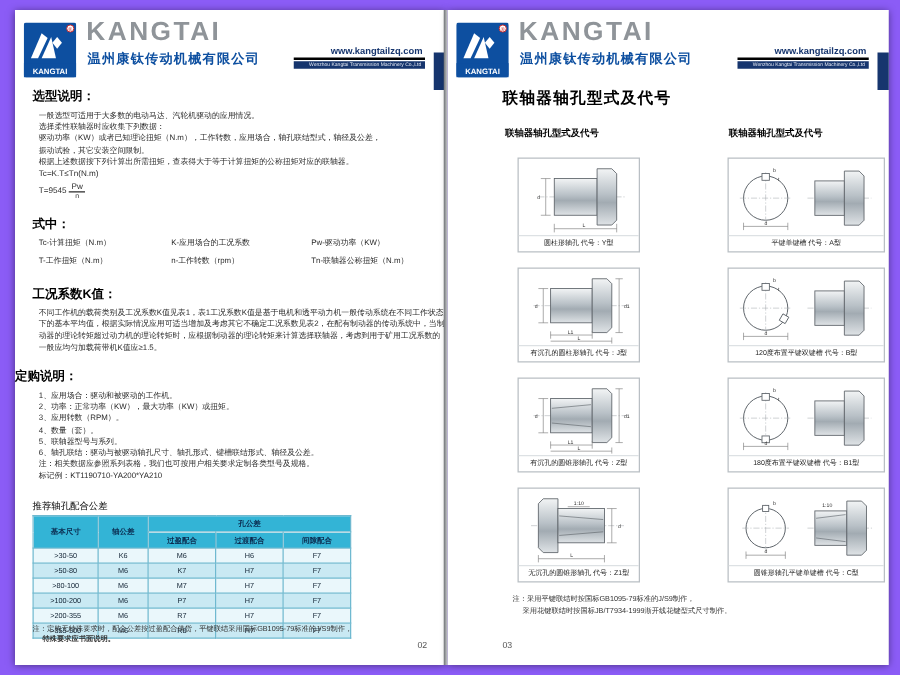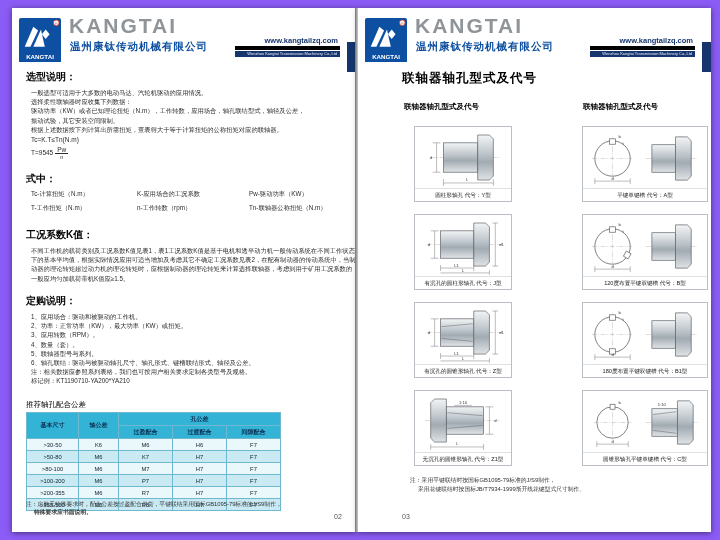--- a/index.html
+++ b/index.html
@@ -10,21 +10,21 @@
   .page-right{left:358px;width:353px;}
   .seam{position:absolute;top:8px;left:355px;width:3px;height:524px;background:linear-gradient(90deg,#6f7275,#c9cbcd);}
 
   
   .hdr{position:absolute;left:0;top:8px;width:100%;height:52px;}
   .logo{position:absolute;left:7px;top:2px;width:42px;height:44px;}
   .logo svg{width:100%;height:100%;display:block;}
   .brand-en{position:absolute;left:57px;top:-2px;font-size:21px;font-weight:bold;color:#8f9499;letter-spacing:2px;}
   .brand-cn{position:absolute;left:58px;top:24px;font-size:10.5px;font-weight:bold;color:#0d4fa0;letter-spacing:1px;text-align:right;}
   .site{position:absolute;right:16px;top:20px;text-align:right;}
-  .site-url{font-size:7.5px;font-weight:bold;color:#16356e;border-bottom:4px solid #000000;padding:0 2px 1px 30px;}
+  .site-url{font-size:7.5px;font-weight:bold;color:#16356e;border-bottom:2px solid #000000;padding:0 2px 1px 30px;}
   .site-bar{margin-top:1px;background:#16356e;color:#e8ecf5;font-size:4px;line-height:6px;padding:0 3px;white-space:nowrap;}
   .corner-tab{position:absolute;right:0;top:26px;width:9px;height:30px;background:#16356e;}
 
   
   .sec{position:absolute;font-size:10px;font-weight:bold;color:#000;}
   .blk{position:absolute;font-size:6.3px;color:#2b2b2b;line-height:9.2px;white-space:nowrap;}
   .frmla{position:absolute;font-size:6.5px;color:#2b2b2b;}
   .frac{display:inline-block;text-align:center;vertical-align:middle;margin-left:2px;}
   .frac .num{display:block;border-bottom:.6px solid #2b2b2b;padding:0 2px;}
   .frac .den{display:block;font-size:5.5px;}
@@ -119,21 +119,21 @@
     </div>
 
     <div class="sec" style="left:14px;top:220px;">工况系数K值：</div>
     <div class="blk" style="left:19px;top:238px;">
       <div>不同工作机的载荷类别及工况系数K值见表1，表1工况系数K值是基于电机和透平动力机一般传动系统在不同工作状态</div>
       <div>下的基本平均值，根据实际情况应用可适当增加及考虑其它不确定工况系数见表2，在配有制动器的传动系统中，当制</div>
       <div>动器的理论转矩超过动力机的理论转矩时，应根据制动器的理论转矩来计算选择联轴器，考虑到用于矿用工况系数的</div>
       <div>一般应均匀加载荷带机K值应≥1.5。</div>
     </div>
 
-    <div class="sec" style="left:14px;top:286px;">定购说明：</div>
+    <div class="sec" style="left:0;top:286px;">定购说明：</div>
     <div class="blk" style="left:19px;top:304px;">
       <div>1、应用场合：驱动和被驱动的工作机。</div>
       <div>2、功率：正常功率（KW），最大功率（KW）或扭矩。</div>
       <div>3、应用转数（RPM）。</div>
       <div>4、数量（套）。</div>
       <div>5、联轴器型号与系列。</div>
       <div>6、轴孔联结：驱动与被驱动轴孔尺寸、轴孔形式、键槽联结形式、轴径及公差。</div>
       <div>注：相关数据应参照系列表格，我们也可按用户相关要求定制各类型号及规格。</div>
       <div>标记例：KT1190710-YA200*YA210</div>
     </div>

